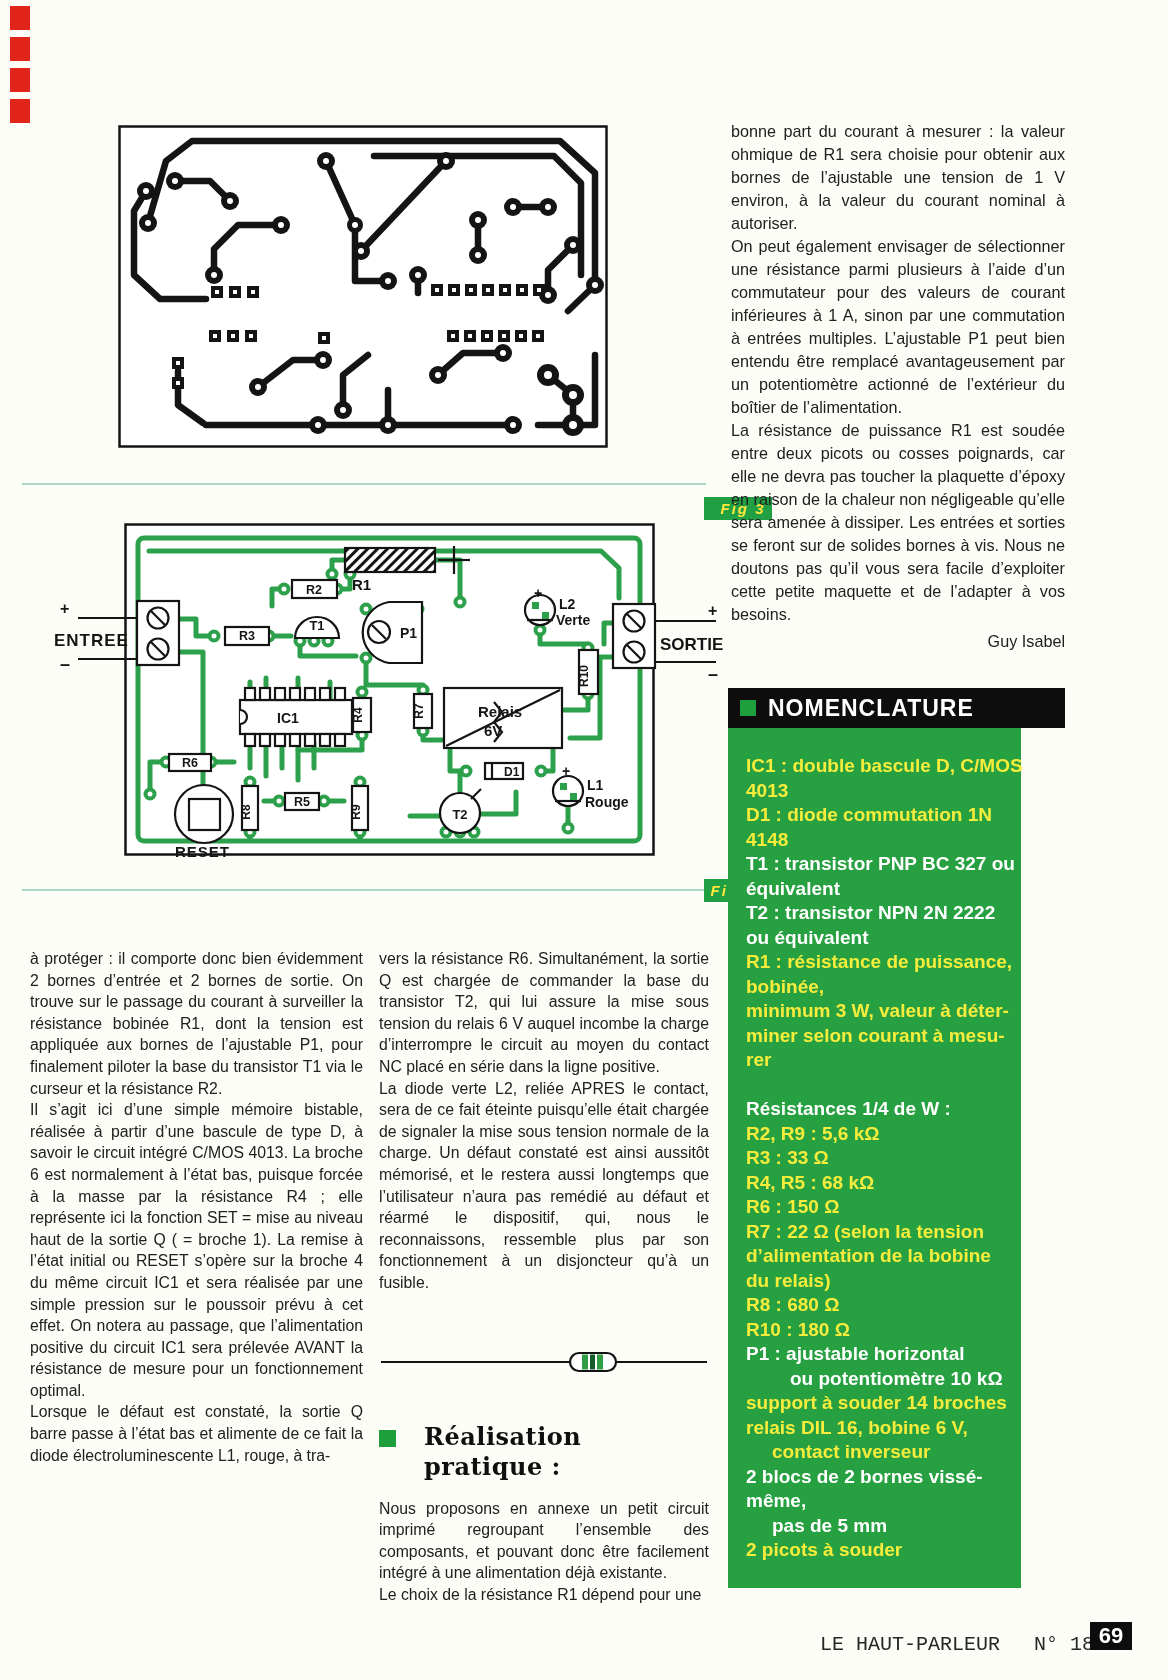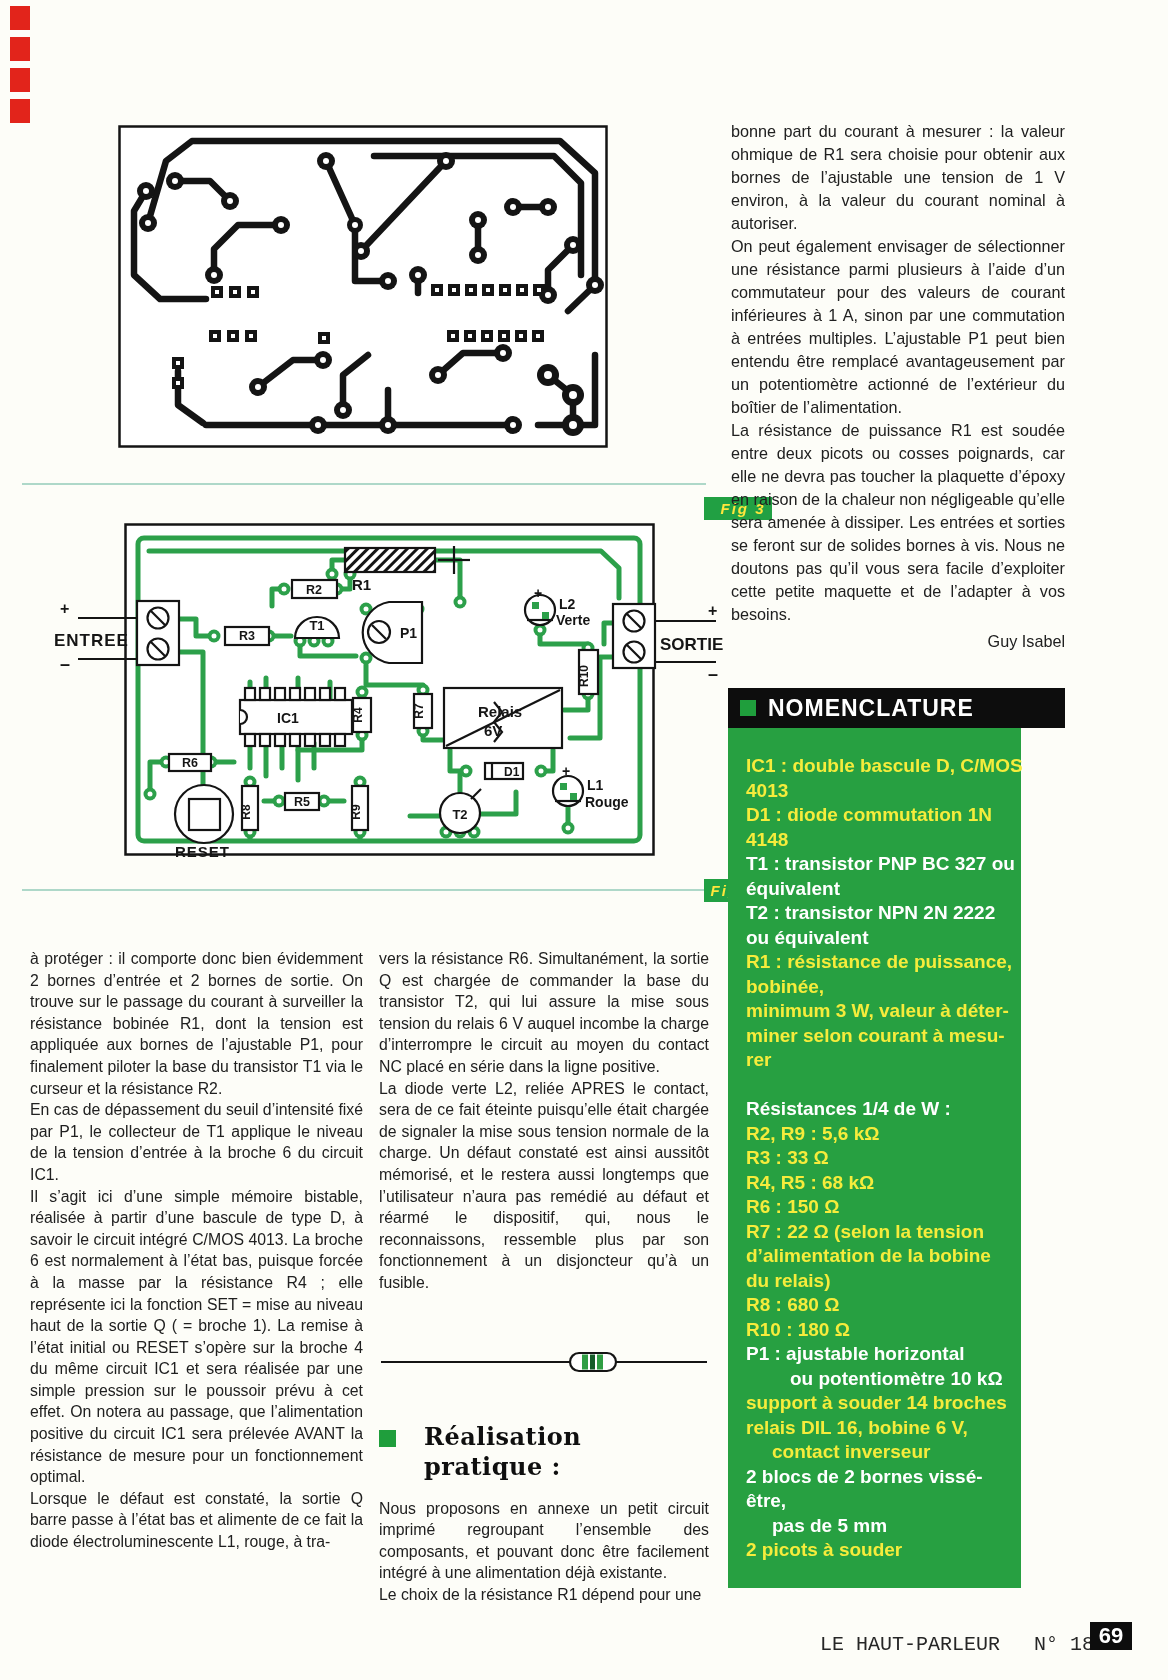--- a/index.html
+++ b/index.html
@@ -477,21 +477,20 @@
     <text x="537" y="297" font-size="14" font-weight="normal">Rouge</text>
     <text x="127" y="347" font-size="15" letter-spacing="1">RESET</text>
   </g>
 </svg>
 
 <div class="abs tealrule" style="left:22px;top:889px;width:684px;"></div>
 <div class="abs figlabel" style="left:704px;top:879px;">Fig 4</div>
 
 <div id="col1" class="abs bodycol" style="left:30px;top:948px;width:333px;">
   <p>à protéger : il comporte donc bien évidemment 2 bornes d’entrée et 2 bornes de sortie. On trouve sur le passage du courant à surveiller la résistance bobinée R1, dont la tension est appliquée aux bornes de l’ajustable P1, pour finalement piloter la base du transistor T1 via le curseur et la résistance R2.</p>
-  <p>En cas de dépassement du seuil d’intensité fixé par P1, le collecteur de T1 applique le niveau de la tension d’entrée à la broche 6 du circuit IC1.</p>
   <p>Il s’agit ici d’une simple mémoire bistable, réalisée à partir d’une bascule de type D, à savoir le circuit intégré C/MOS 4013. La broche 6 est normalement à l’état bas, puisque forcée à la masse par la résistance R4 ;  elle représente ici la fonction SET = mise au niveau haut de la sortie Q ( = broche 1). La remise à l’état initial ou RESET s’opère sur la broche 4 du même circuit IC1 et sera réalisée par une simple pression sur le poussoir prévu à cet effet. On notera au passage, que l’alimentation positive du circuit IC1 sera prélevée AVANT la résistance de mesure pour un fonctionnement optimal.</p>
   <p>Lorsque le défaut est constaté, la sortie Q barre passe à l’état bas et alimente de ce fait la diode électroluminescente L1, rouge, à tra-</p>
 </div>
 
 <div id="col2" class="abs bodycol" style="left:379px;top:948px;width:330px;">
   <p>vers la résistance R6. Simultanément, la sortie Q est chargée de commander la base du transistor T2, qui lui assure la mise sous tension du relais 6 V auquel incombe la charge d’interrompre le circuit au moyen du contact NC placé en série dans la ligne positive.</p>
   <p class="sp">La diode verte L2, reliée APRES le contact, sera de ce fait éteinte puisqu’elle était chargée de signaler la mise sous tension normale de la charge. Un défaut constaté est ainsi aussitôt mémorisé, et le restera aussi longtemps que l’utilisateur n’aura pas remédié au défaut et réarmé le dispositif, qui, nous le reconnaissons, ressemble plus par son fonctionnement à un disjoncteur qu’à un fusible.</p>
 
   <svg width="330" height="24" style="margin-top:56px;display:block;">
     <line x1="2" y1="12" x2="328" y2="12" stroke="#141414" stroke-width="2"></line>
@@ -547,21 +546,21 @@
       <div class="nom-line ny">d’alimentation de la bobine</div>
       <div class="nom-line ny">du relais)</div>
       <div class="nom-line ny">R8 : 680 Ω</div>
       <div class="nom-line ny">R10 : 180 Ω</div>
       <div class="nom-line nw">P1 : ajustable horizontal</div>
       <div class="nom-line nw ind2">ou potentiomètre 10 kΩ</div>
       <div class="nom-line ny">support à souder 14 broches</div>
       <div class="nom-line ny">relais DIL 16, bobine 6 V,</div>
       <div class="nom-line ny ind1">contact inverseur</div>
       <div class="nom-line nw">2 blocs de 2 bornes vissé-</div>
-      <div class="nom-line nw">être,</div>
+      <div class="nom-line nw">même,</div>
       <div class="nom-line nw ind1">pas de 5 mm</div>
       <div class="nom-line ny">2 picots à souder</div>
     </div>
 </div>
 
 <div id="footer-text" class="abs" style="left:820px;top:1633px;font-family:Liberation Mono, monospace;">
   <span>LE HAUT-PARLEUR</span>
   <span>N° 1844</span>
 </div>
 <div id="page-box" class="abs" style="left:1090px;top:1622px;">69</div>

